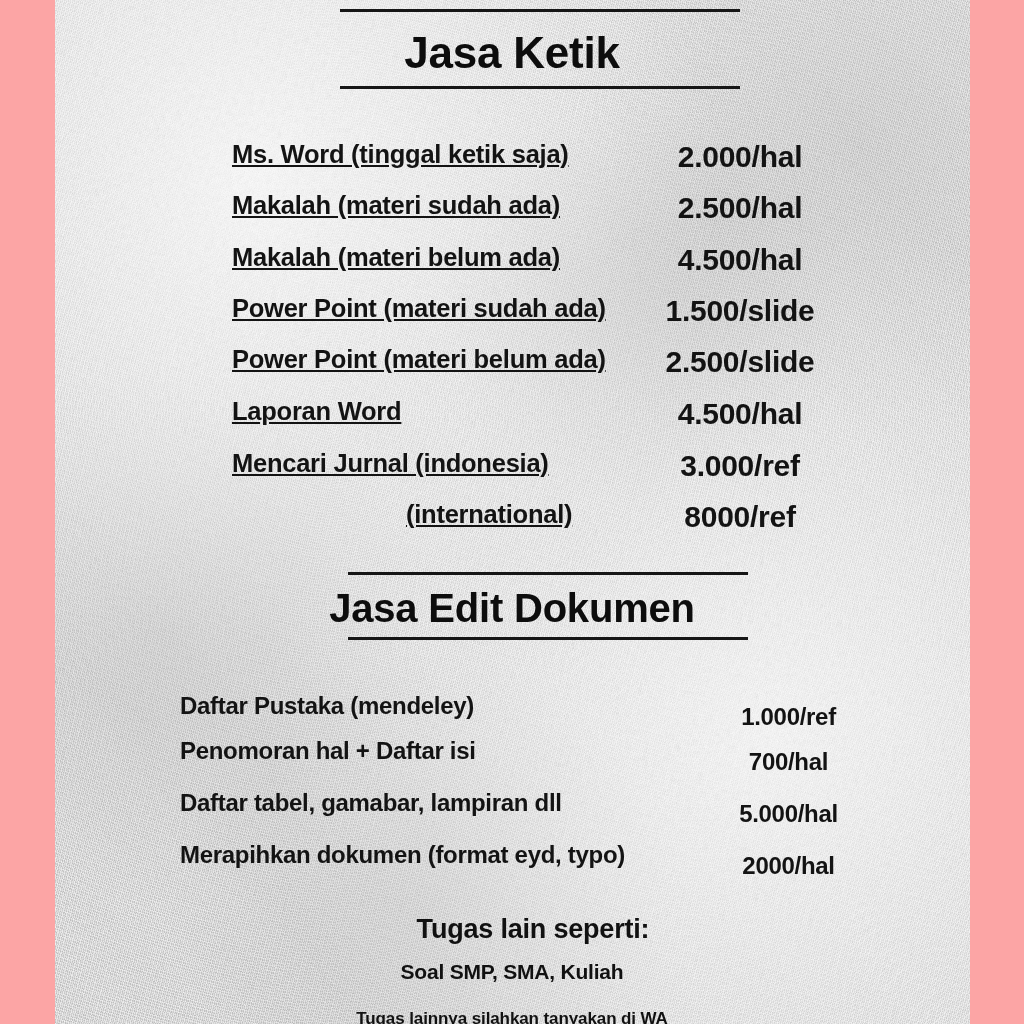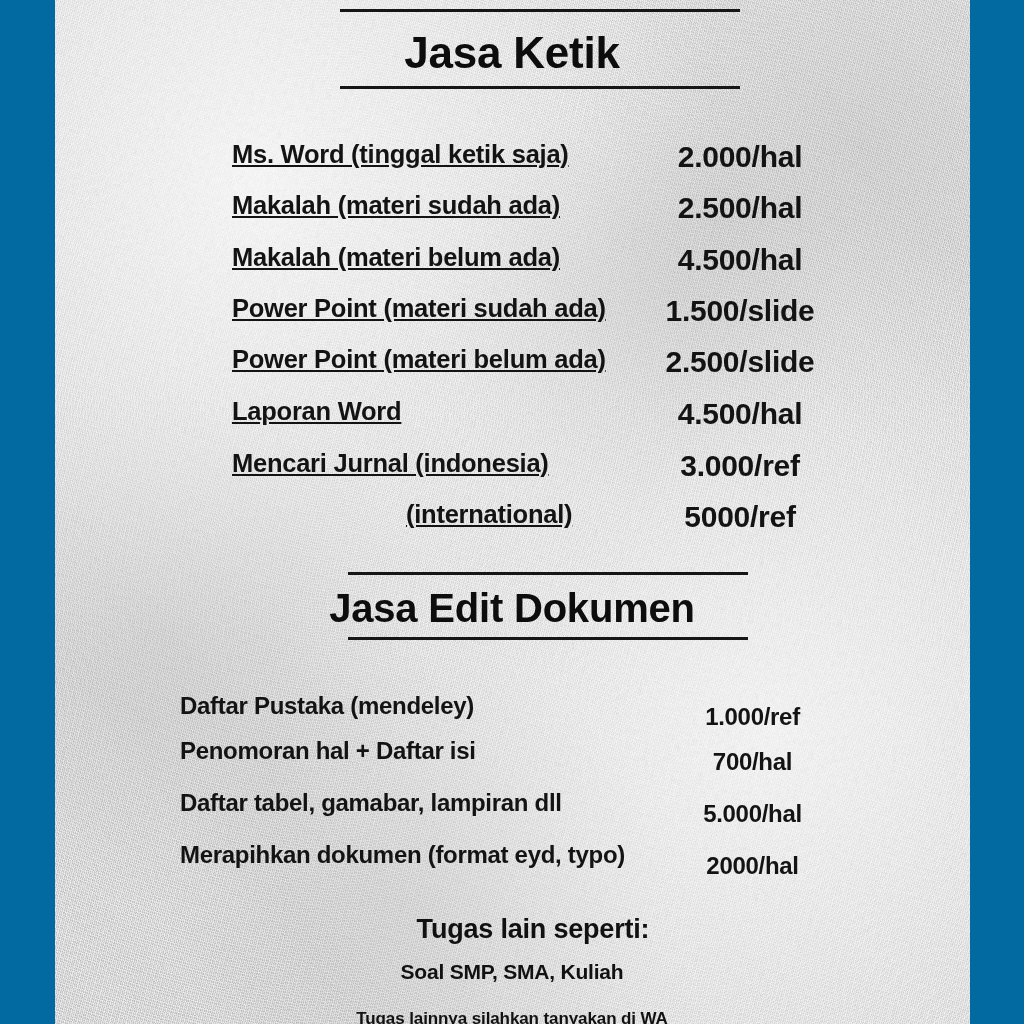--- a/index.html
+++ b/index.html
@@ -6,21 +6,21 @@
   html, body {
     margin: 0;
     padding: 0;
     background: #ffffff;
   }
   #poster {
     position: relative;
     width: 1024px;
     height: 1024px;
     overflow: hidden;
-    background: #0369a1;
+    background: #fca5a5;
     font-family: "Liberation Sans", sans-serif;
     color: #111111;
   }
   
   #texture {
     position: absolute;
     left: 55px;
     top: 0px;
     width: 915px;
     height: 1024px;
@@ -89,21 +89,21 @@
     color: #131313;
   }
 
   
   .s1 .label { left: 232px; font-size: 25.5px; letter-spacing: -0.25px; text-decoration: underline; }
   .s1 .price { left: 640px; width: 200px; font-size: 30px; letter-spacing: -0.25px; }
   .s1 .label.indent { left: 406px; }
 
   
   .s2 .label { left: 180px; font-size: 24px; letter-spacing: -0.3px; }
-  .s2 .price { left: 655px; width: 195px; font-size: 24px; letter-spacing: -0.3px; }
+  .s2 .price { left: 691px; width: 195px; font-size: 24px; letter-spacing: -0.3px; }
 
   .footer-line {
     position: absolute;
     width: 100%;
     text-align: center;
     font-weight: 700;
     color: #111111;
   }
 </style>
 </head>
@@ -166,21 +166,21 @@
       <div class="row" style="top:397px;">
         <span class="label">Laporan Word</span>
         <span class="price">4.500/hal</span>
       </div>
       <div class="row" style="top:449px;">
         <span class="label">Mencari Jurnal (indonesia)</span>
         <span class="price">3.000/ref</span>
       </div>
       <div class="row" style="top:500px;">
         <span class="label indent">(international)</span>
-        <span class="price">5000/ref</span>
+        <span class="price">8000/ref</span>
       </div>
     </div>
 
     <div class="rule" style="left:348px; top:572px; width:400px;"></div>
 
     <div class="heading" style="top:586px; font-size:40px;">Jasa Edit Dokumen</div>
 
     <div class="rule" style="left:348px; top:637px; width:400px;"></div>
 
     <div class="s2">

